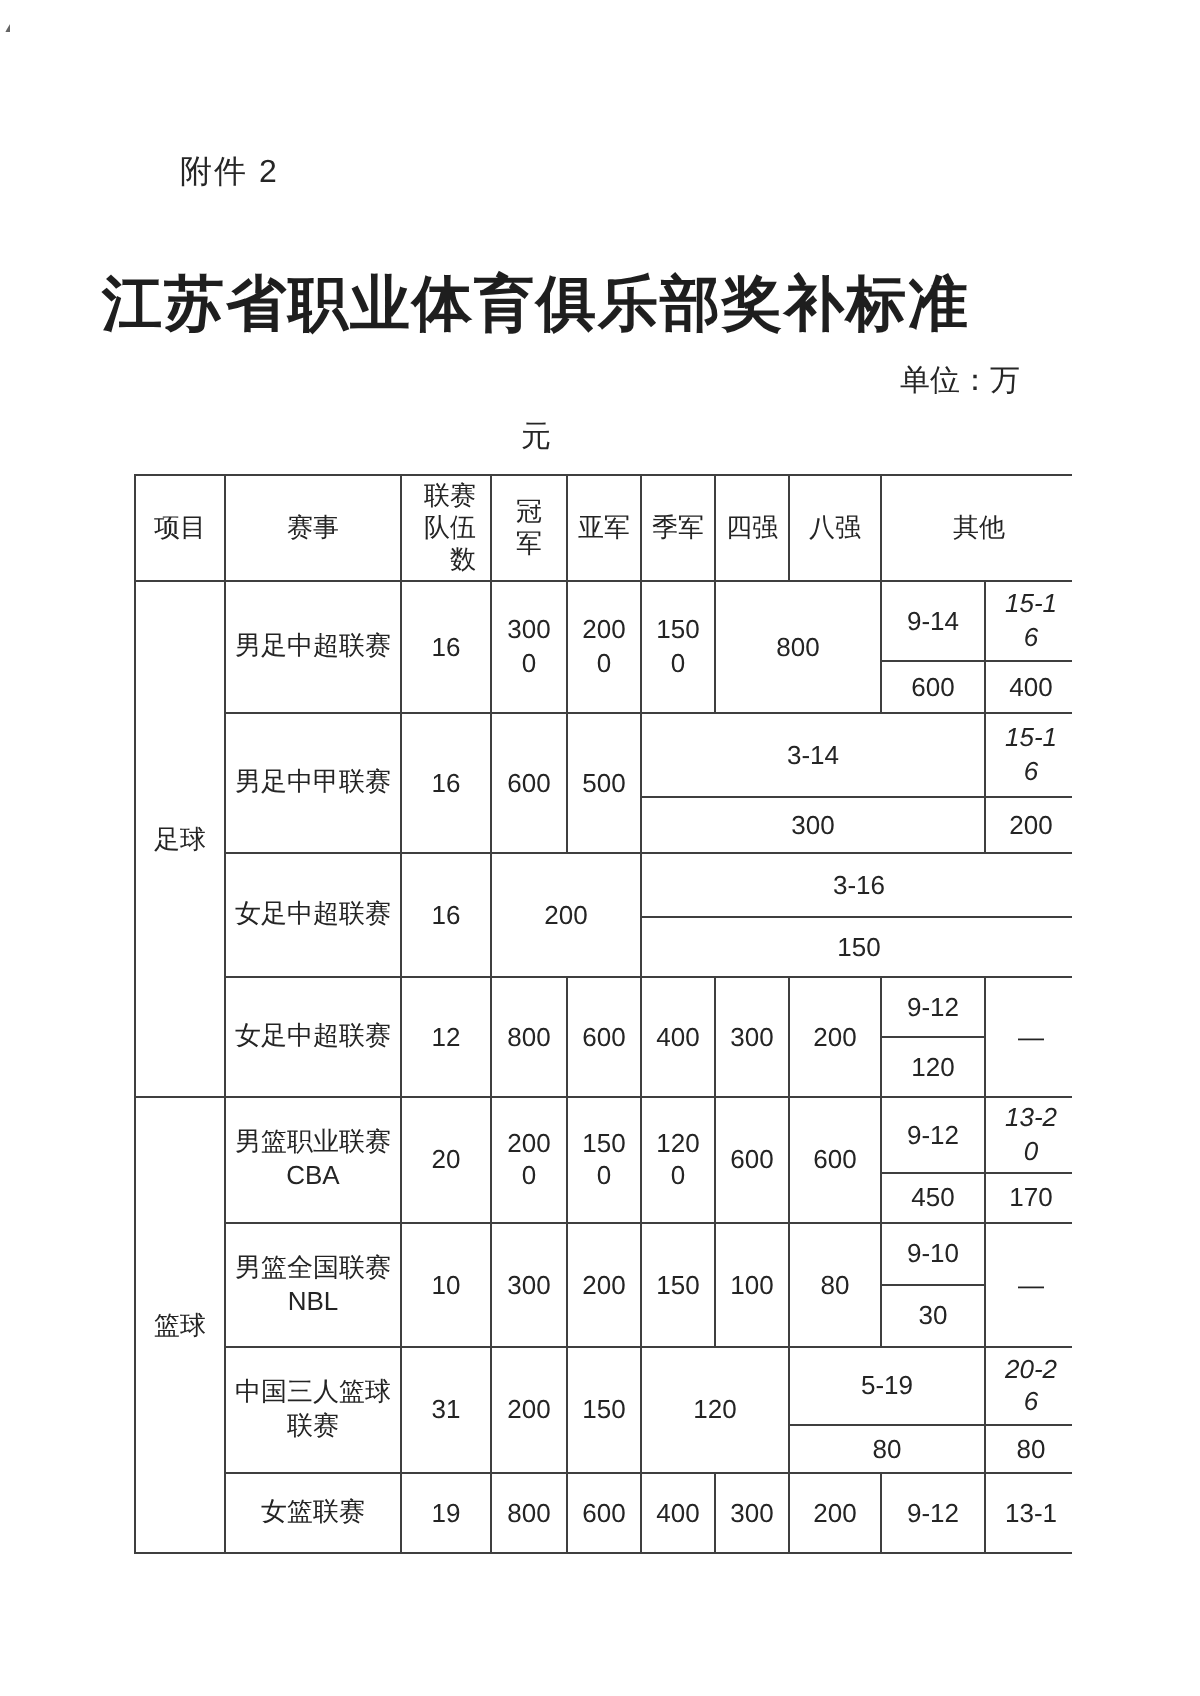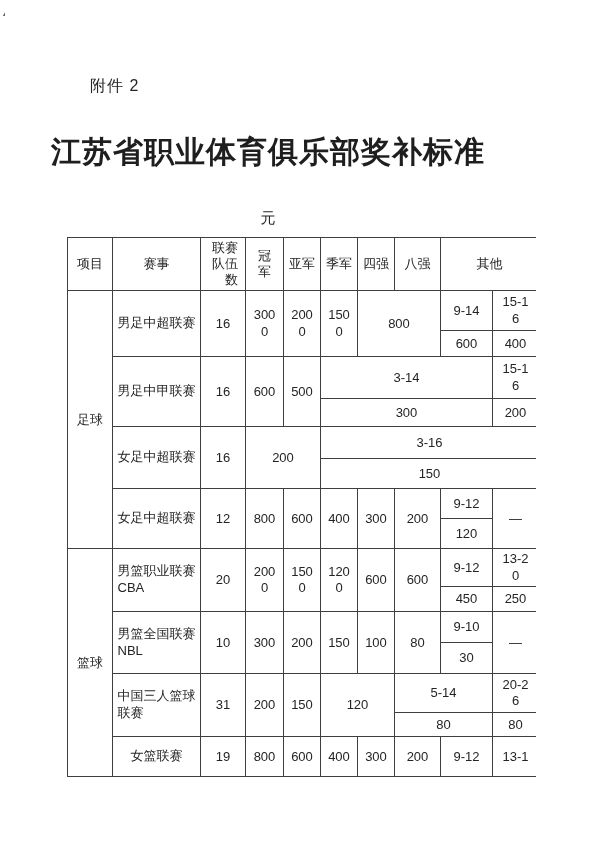--- a/index.html
+++ b/index.html
@@ -43,34 +43,35 @@
     text-align:center;vertical-align:middle;
     font-size:13px;font-weight:normal;
     color:#242424;padding:1px 1px;line-height:1.2;
     overflow:hidden;
   }
   
   .bk{display:inline-block;word-break:break-all;text-align:center;line-height:1.25;}
   .w1{max-width:1.2em;}   
   .w2{max-width:2.3em;text-align:right;}   
   .w3{max-width:3ch;}     
-  .w4{max-width:4ch;}     
-  .ev{display:inline-block;max-width:6em;word-break:break-all;text-align:left;line-height:1.3;}
+  .w4{max-width:4ch;font-style:italic;}     
+  .ev{display:inline-block;max-width:6em;word-break:break-all;text-align:center;line-height:1.3;}
 </style>
 </head>
 <body>
 
 <div class="page">
 
   <div class="corner-mark"></div>
 
   <div class="attachment">附件 2</div>
 
   <div class="doc-title">江苏省职业体育俱乐部奖补标准</div>
 
+  <div class="unit-line1">单位：万</div>
   <div class="unit-line2">元</div>
 
   <table class="award">
     <colgroup>
       <col style="width:45px">
         <col style="width:88px">
         <col style="width:45px">
       <col style="width:38px">
         <col style="width:37px">
         <col style="width:37px">
@@ -154,21 +155,21 @@
       <td rowspan="2"><span class="bk w3">2000</span></td>
       <td rowspan="2"><span class="bk w3">1500</span></td>
       <td rowspan="2"><span class="bk w3">1200</span></td>
       <td rowspan="2">600</td>
       <td rowspan="2">600</td>
       <td>9-12</td>
       <td><span class="bk w4">13-20</span></td>
     </tr>
     <tr style="height:25px">
       <td>450</td>
-      <td>250</td>
+      <td>170</td>
     </tr>
 
     <tr style="height:31px">
       <td rowspan="2"><span class="ev">男篮全国联赛NBL</span></td>
       <td rowspan="2">10</td>
       <td rowspan="2">300</td>
       <td rowspan="2">200</td>
       <td rowspan="2">150</td>
       <td rowspan="2">100</td>
       <td rowspan="2">80</td>
@@ -178,21 +179,21 @@
     <tr style="height:31px">
       <td>30</td>
     </tr>
 
     <tr style="height:39px">
       <td rowspan="2"><span class="ev">中国三人篮球联赛</span></td>
       <td rowspan="2">31</td>
       <td rowspan="2">200</td>
       <td rowspan="2">150</td>
       <td rowspan="2" colspan="2">120</td>
-      <td colspan="2">5-14</td>
+      <td colspan="2">5-19</td>
       <td><span class="bk w4">20-26</span></td>
     </tr>
     <tr style="height:24px">
       <td colspan="2">80</td>
       <td>80</td>
     </tr>
 
     <tr style="height:40px">
       <td><span class="ev">女篮联赛</span></td>
       <td>19</td>

